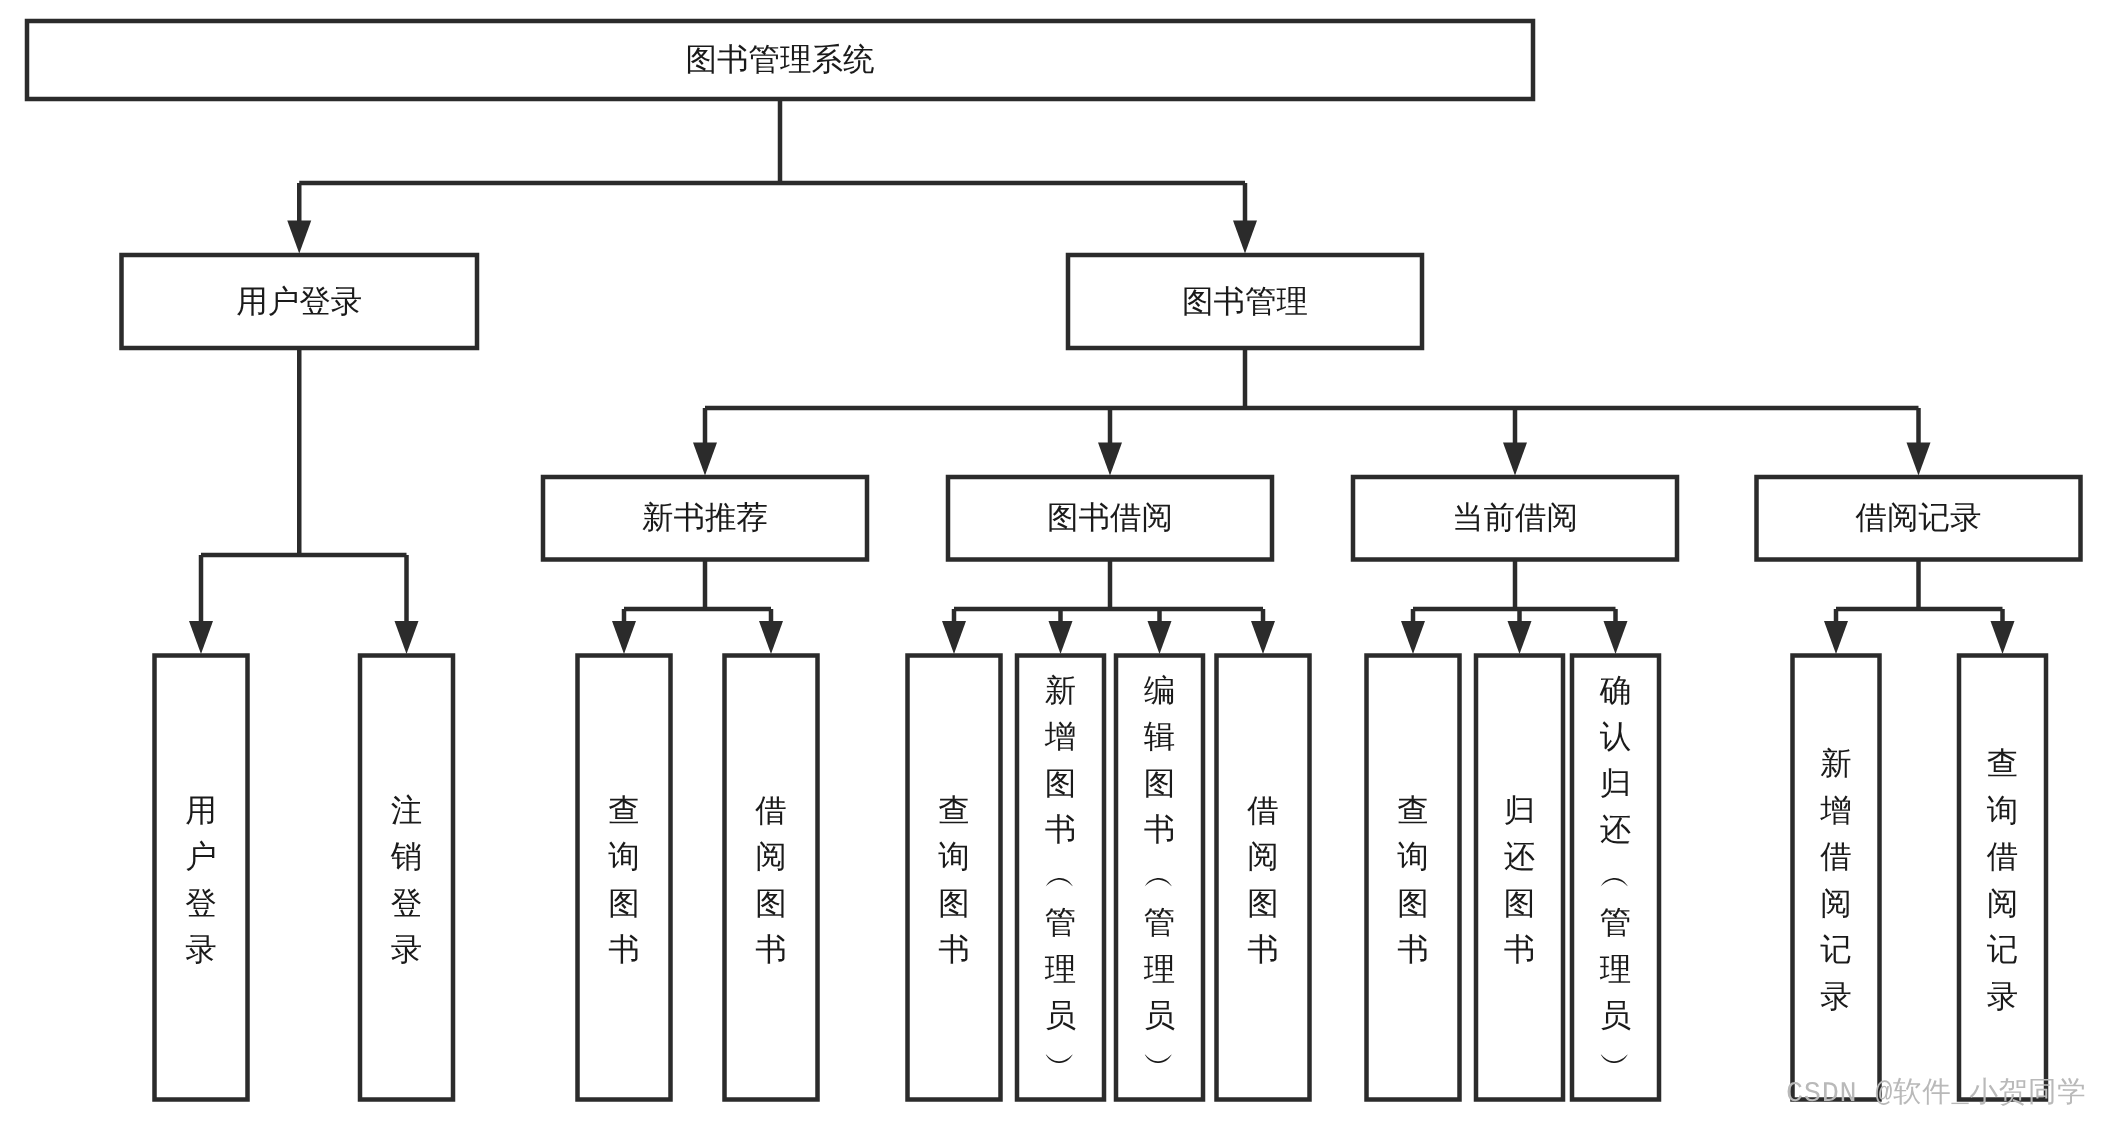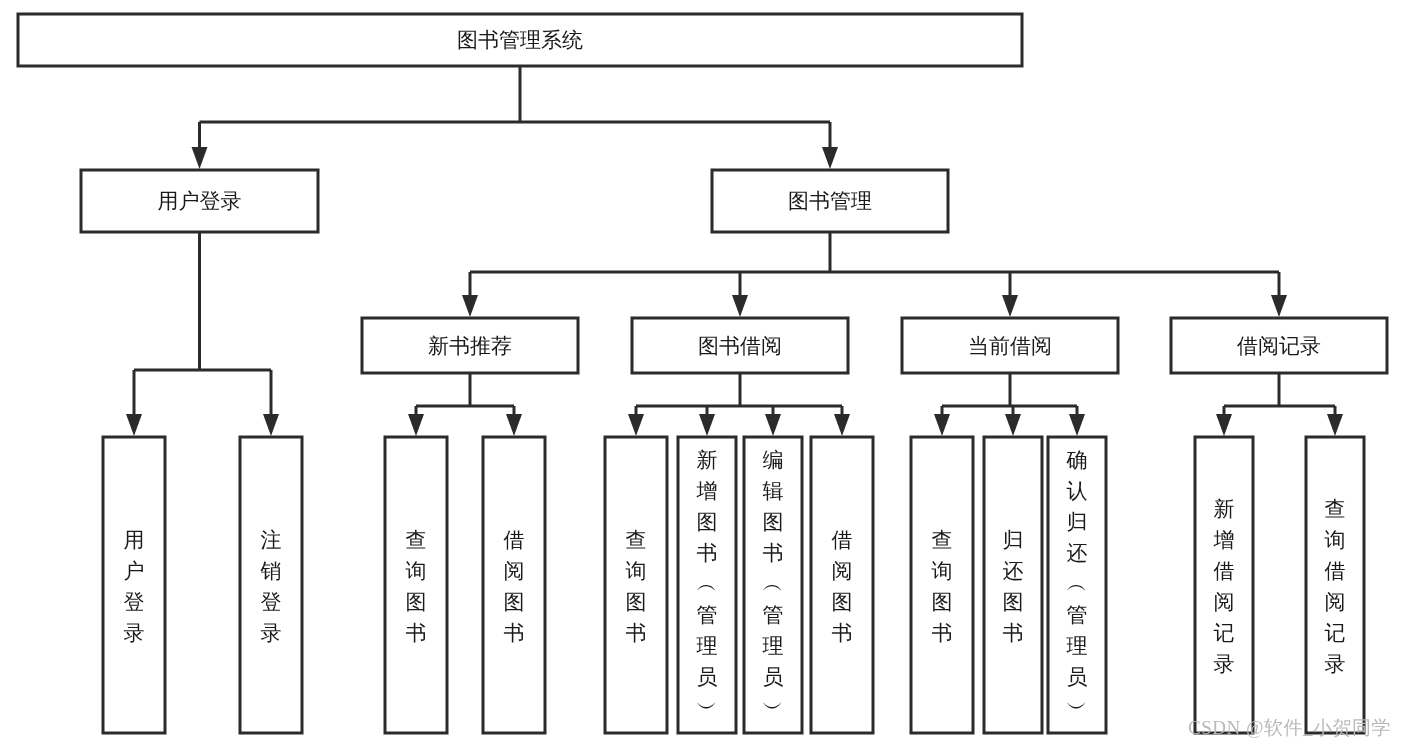--- a/index.html
+++ b/index.html
@@ -43,21 +43,21 @@
     fill: none;
   }
   .arrow-head {
     fill: #2b2b2b;
     stroke: none;
   }
   .watermark {
     position: absolute;
     right: 14px;
     bottom: 6px;
-    font-family: Liberation Serif, serif;
+    font-family: Liberation Mono, monospace;
     font-size: 19px;
     color: #b9b9b9;
     letter-spacing: 0.5px;
     white-space: nowrap;
     pointer-events: none;
   }
 </style>
 </head>
 <body>
 

